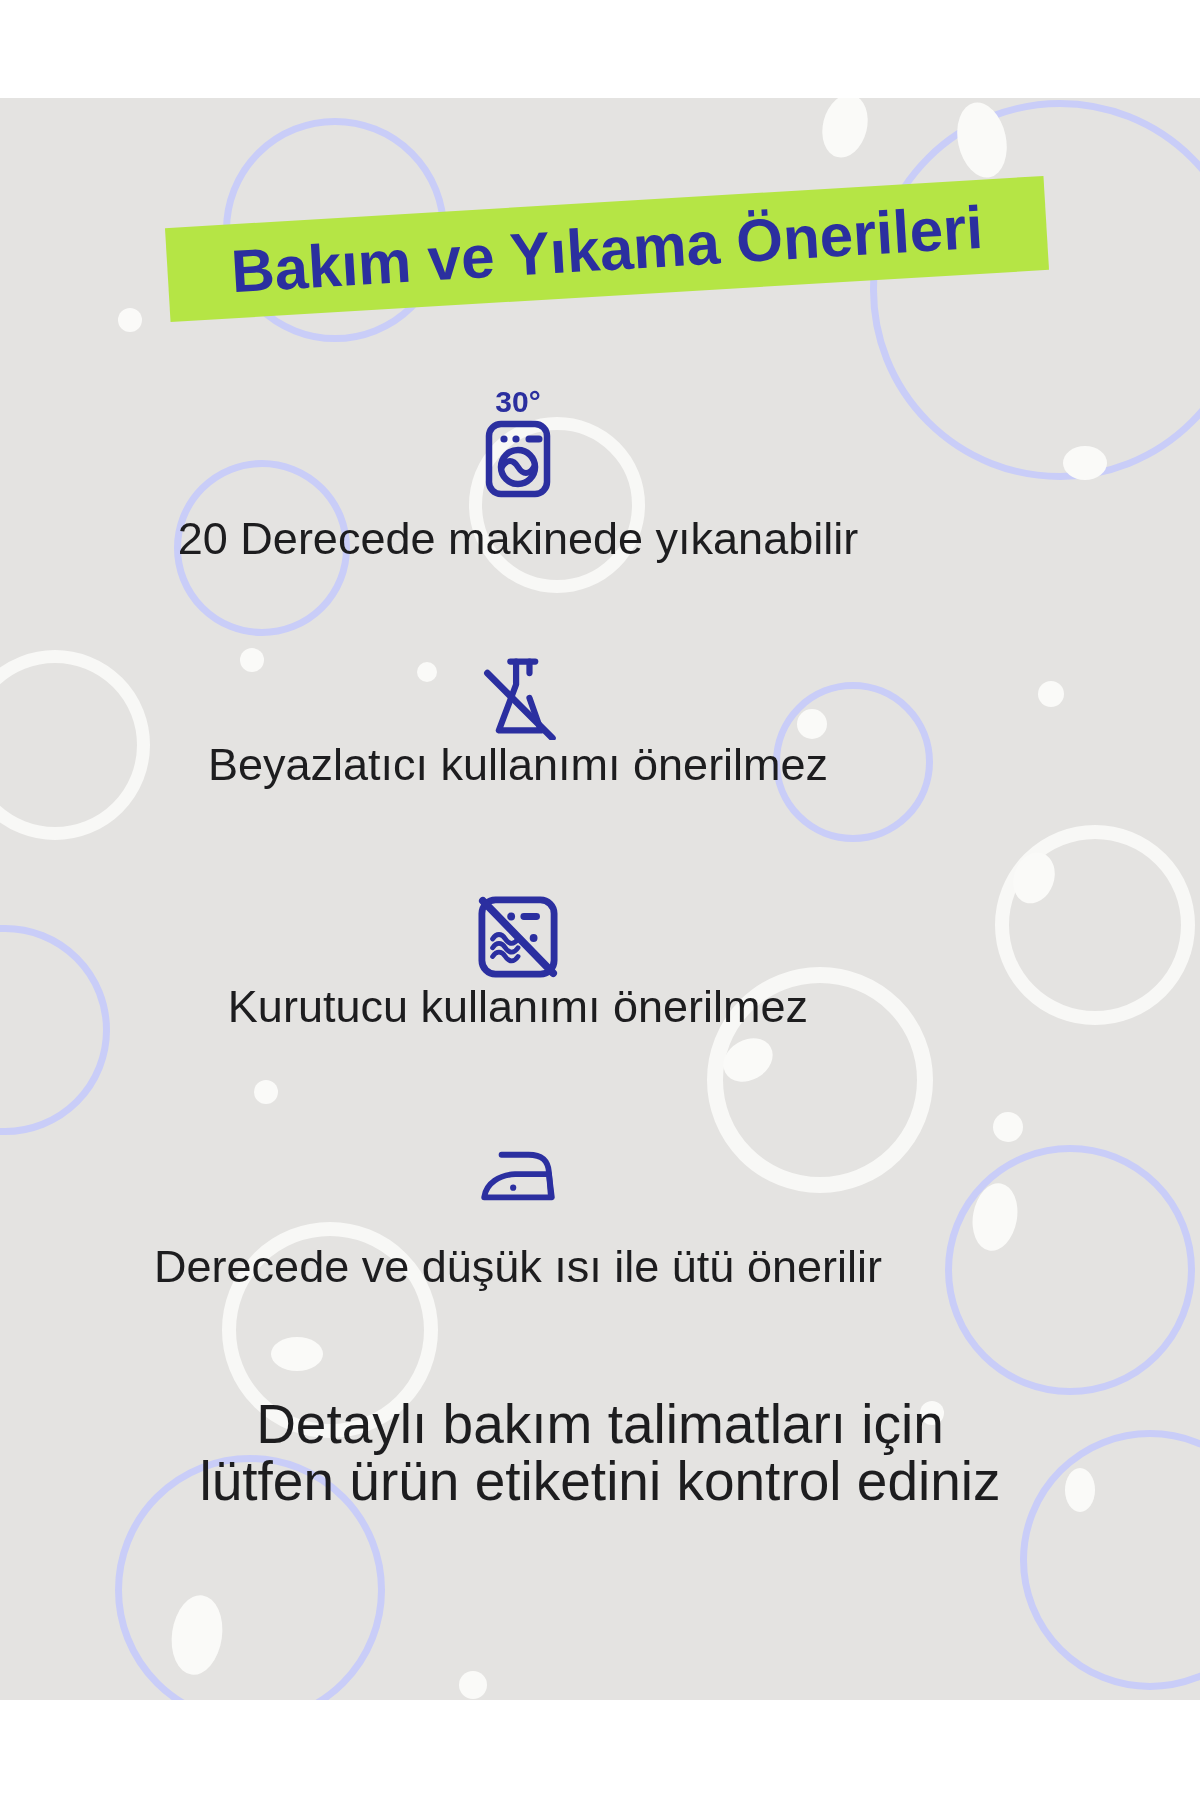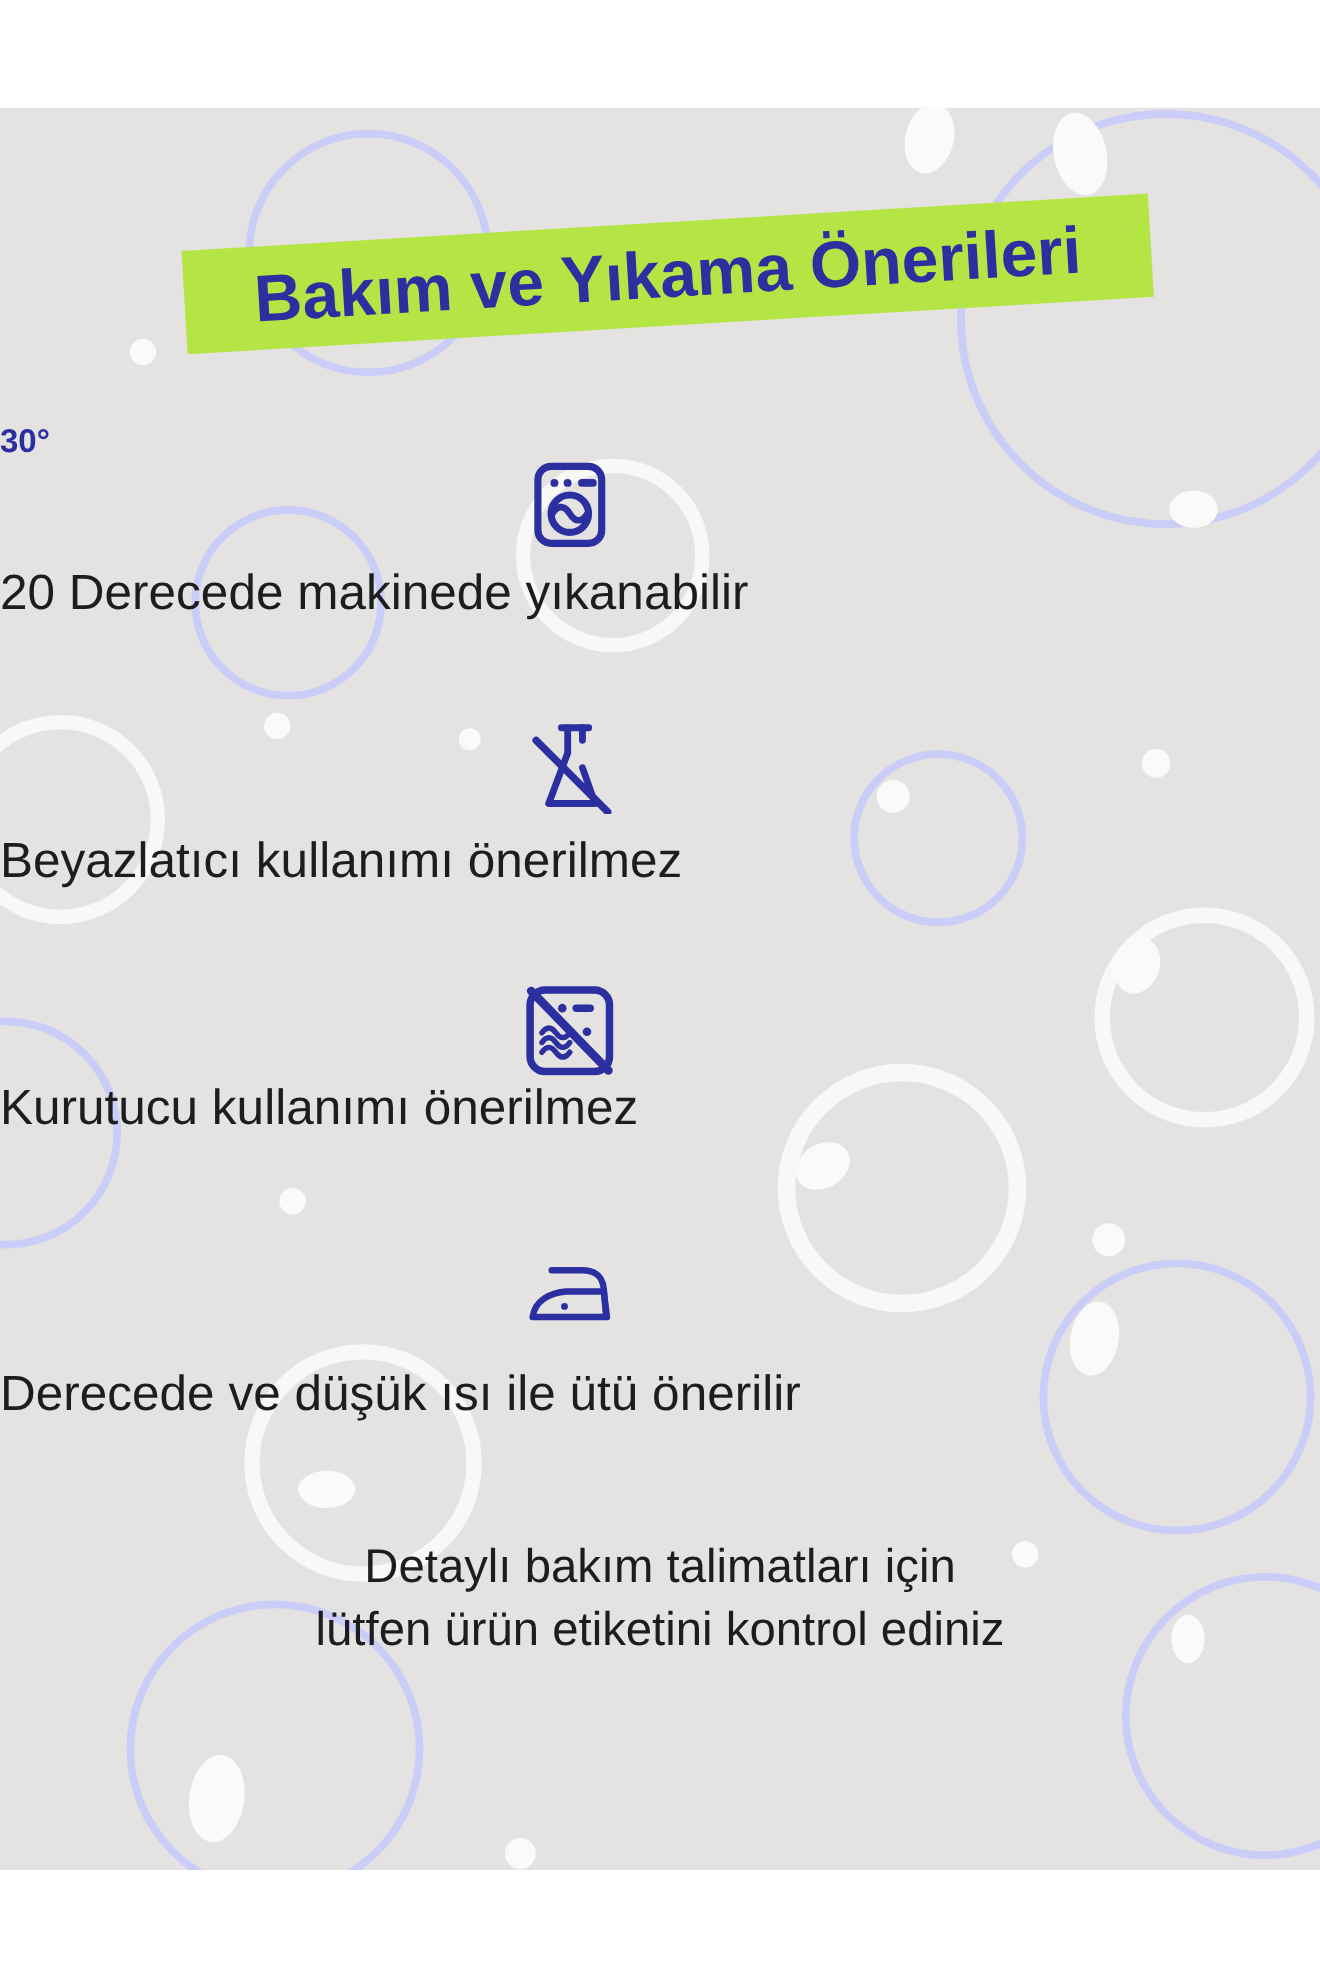--- a/index.html
+++ b/index.html
@@ -25,41 +25,41 @@
   .banner {
     position:absolute; left:167px; top:202px; width:880px; height:94px;
     background:#b5e545; transform:rotate(-3.4deg);
     display:flex; align-items:center; justify-content:center;
   }
   .banner h1 {
     margin:0; font-size:60px; font-weight:bold; color:#2b2f9f; white-space:nowrap;
   }
 
   
-  .item { position:absolute; left:0; width:1036px; text-align:left; }
+  .item { position:absolute; left:0; width:1036px; text-align:center; }
   .item svg { display:block; margin:0 auto; }
   .temp {
     font-size:30px; font-weight:bold; color:#2b2f9f; line-height:32px; margin-bottom:2px;
   }
   .label {
     font-size:45px; font-weight:500; color:#1d1d1f; line-height:1.1; white-space:nowrap;
   }
   #item-wash   { top:386px; }
   #item-bleach { top:652px; }
-  #item-bleach .label { margin-top:17px; }
+  #item-bleach .label { }
   #item-dry    { top:896px; }
   #item-dry .label { margin-top:4px; }
   #item-iron   { top:1148px; }
   #item-iron .label { margin-top:36px; }
   #item-wash .label { margin-top:16px; }
 
   
   .footer {
     position:absolute; left:0; top:1396px; width:1200px; text-align:center;
-    font-size:43px; font-weight:500; color:#1d1d1f; line-height:57px;
+    font-size:55px; font-weight:500; color:#1d1d1f; line-height:57px;
   }
 
   .icon { stroke:#2b2fa0; fill:none; stroke-linecap:round; stroke-linejoin:round; }
   .icon .fillpart { fill:#2b2fa0; stroke:none; }
 </style>
 </head>
 <body>
 
 <div class="stage">
 

